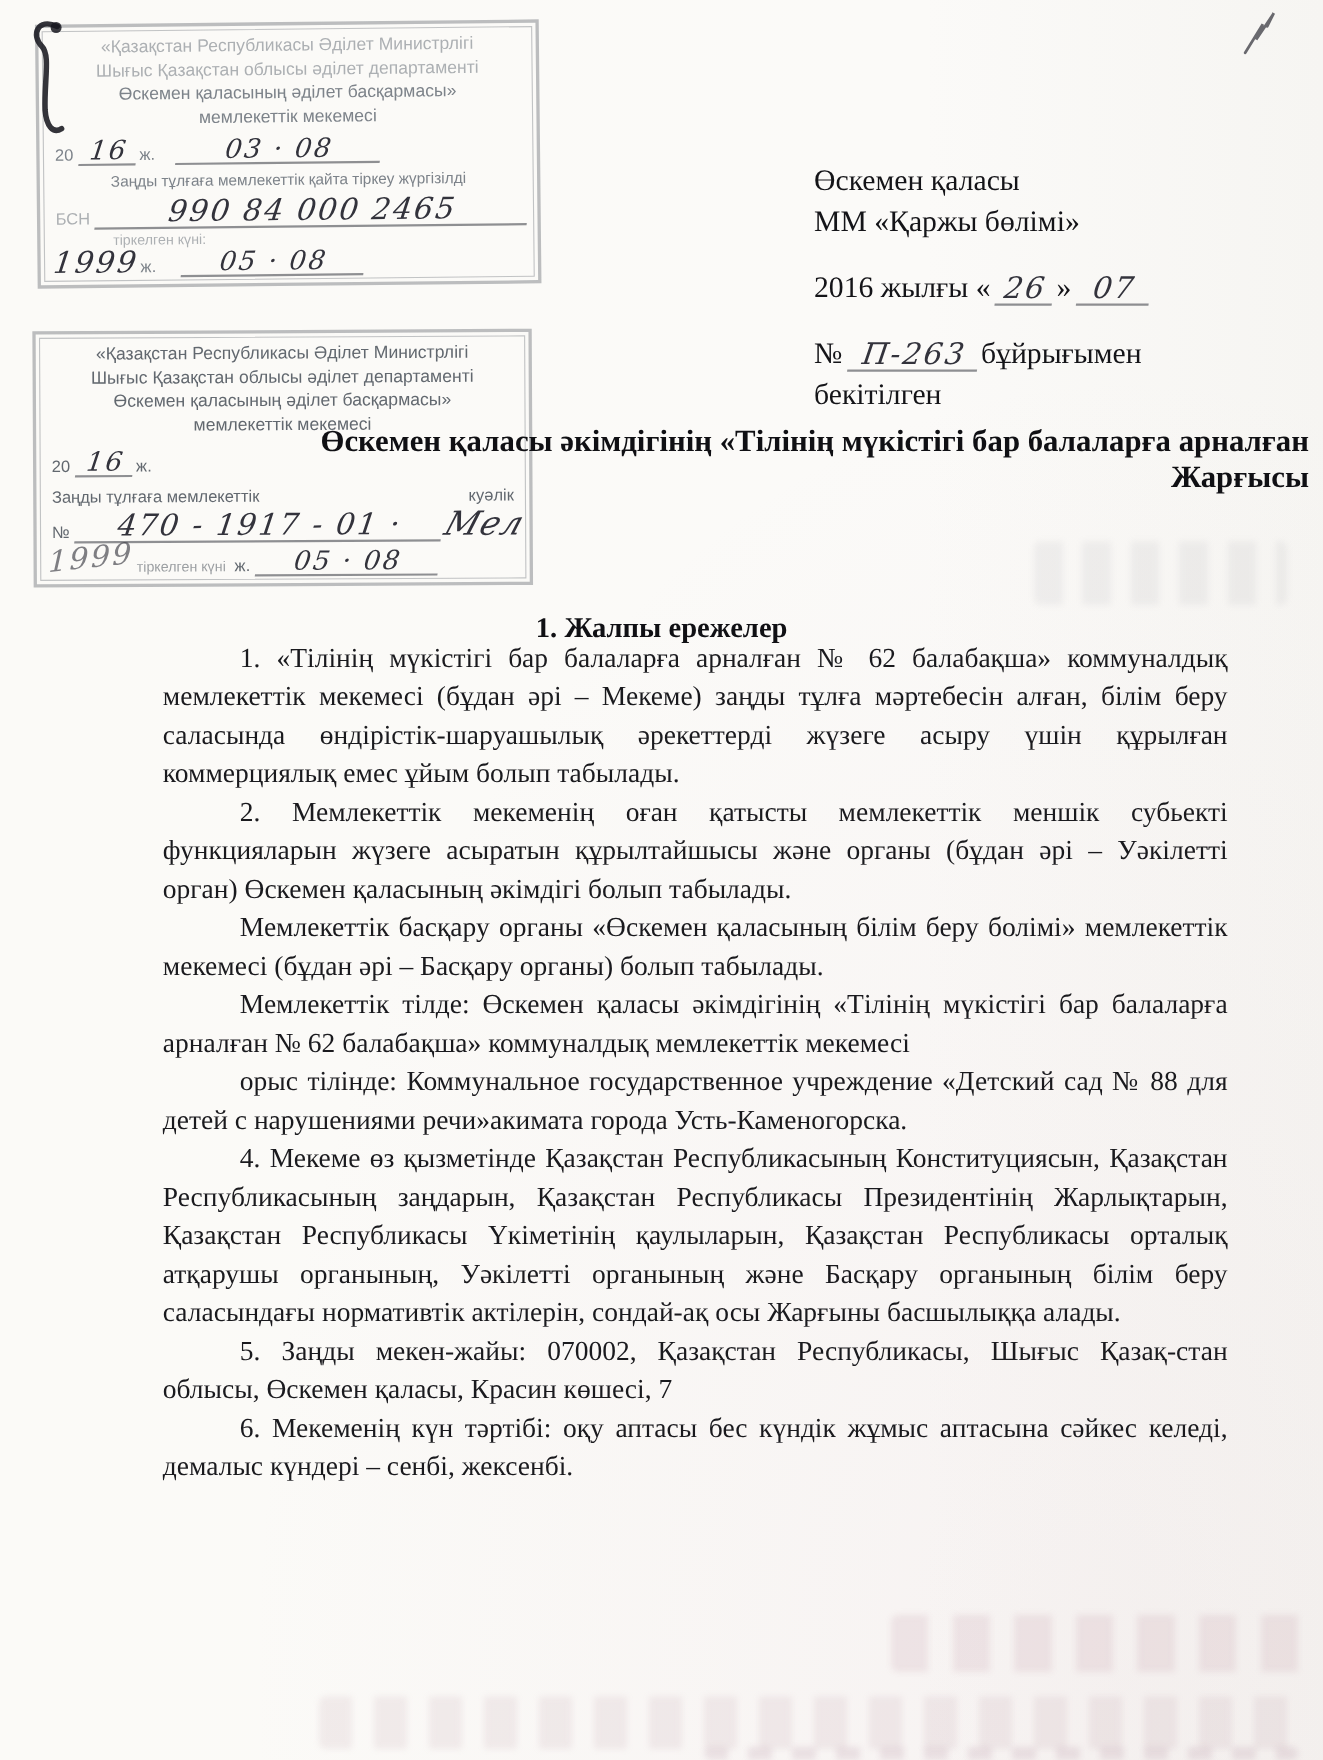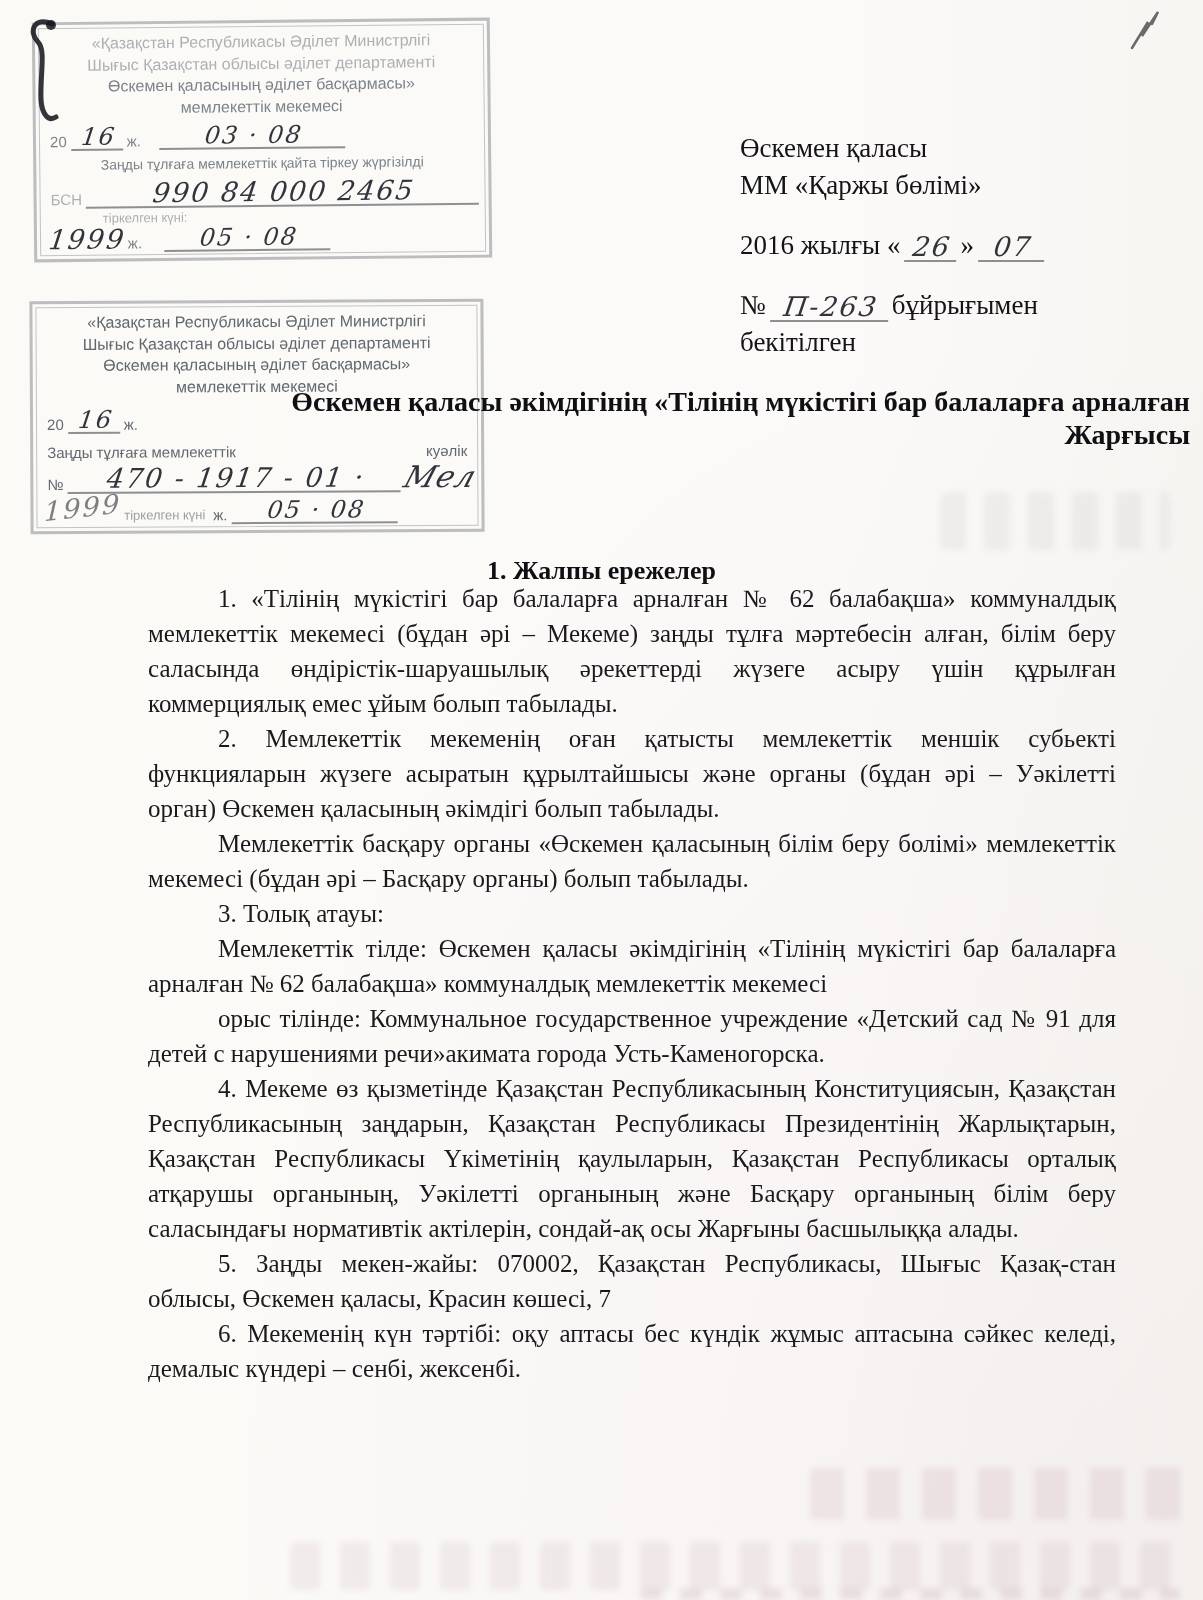--- a/index.html
+++ b/index.html
@@ -35,21 +35,21 @@
     color:#33333c; transform:skewX(-8deg); transform-origin:left bottom;
     display:inline-block; letter-spacing:2px; line-height:1; white-space:nowrap;
   }
   .big{ font-size:24px; }
   .bigger{ font-size:27px; }
   .u{ border-bottom:2px solid rgba(70,72,78,.6); text-align:center;}
   .w55{min-width:52px;} .w70{min-width:66px;} .w120{min-width:118px;}
   .w170{min-width:166px;} .w190{min-width:186px;} .grow{flex:1;}
   .sig{ font-size:30px; letter-spacing:1px; transform:skewX(-18deg); }
   
-  .approval{ position:absolute; left:740px; top:130px; z-index:3;
+  .approval{ position:absolute; left:740px; top:146px; z-index:3;
     font-size:27px; line-height:37px; color:#141418;}
   .ap-row{ display:flex; align-items:flex-end;margin-top:23px; }
   .ap-row .hw{ margin:0 4px 2px; }
   
   .title{ position:absolute; left:90px; top:385px; width:1100px; z-index:4;
     text-align:right; font-weight:bold; font-size:28px; line-height:33px; color:#101014;}
   .heading{ position:absolute; left:0; top:556px; width:1203px; z-index:3;
     text-align:center; font-weight:bold; font-size:26px; color:#101014;font-family:Liberation Serif, serif;}
   .body{ position:absolute; left:148px; top:581px; width:968px; z-index:3;
     font-size:25px; line-height:35px; text-align:justify; color:#1a1a1e;}
@@ -158,21 +158,20 @@
     <div>Өскемен қаласы әкімдігінің «Тілінің мүкістігі бар балаларға арналған</div>
     <div>Жарғысы</div>
   </div>
 
   <div class="heading">1. Жалпы ережелер</div>
 
   <div class="body">
     <p>1. «Тілінің мүкістігі бар балаларға арналған № 62 балабақша» коммуналдық мемлекеттік мекемесі (бұдан әрі – Мекеме) заңды тұлға мәртебесін алған, білім беру саласында өндірістік-шаруашылық әрекеттерді жүзеге асыру үшін құрылған коммерциялық емес ұйым болып табылады.</p>
     <p>2. Мемлекеттік мекеменің оған қатысты мемлекеттік меншік субьекті функцияларын жүзеге асыратын құрылтайшысы және органы (бұдан әрі – Уәкілетті орган) Өскемен қаласының әкімдігі болып табылады.</p>
     <p>Мемлекеттік басқару органы «Өскемен қаласының білім беру болімі» мемлекеттік мекемесі (бұдан әрі – Басқару органы) болып табылады.</p>
-    <p>3. Толық атауы:</p>
     <p>Мемлекеттік тілде: Өскемен қаласы әкімдігінің «Тілінің мүкістігі бар балаларға арналған № 62 балабақша» коммуналдық мемлекеттік мекемесі</p>
-    <p>орыс тілінде: Коммунальное государственное учреждение «Детский сад № 91 для детей с нарушениями речи»акимата города Усть-Каменогорска.</p>
+    <p>орыс тілінде: Коммунальное государственное учреждение «Детский сад № 88 для детей с нарушениями речи»акимата города Усть-Каменогорска.</p>
     <p>4. Мекеме өз қызметінде Қазақстан Республикасының Конституциясын, Қазақстан Республикасының заңдарын, Қазақстан Республикасы Президентінің Жарлықтарын, Қазақстан Республикасы Үкіметінің қаулыларын, Қазақстан Республикасы орталық атқарушы органының, Уәкілетті органының және Басқару органының білім беру саласындағы нормативтік актілерін, сондай-ақ осы Жарғыны басшылыққа алады.</p>
     <p>5. Заңды мекен-жайы: 070002, Қазақстан Республикасы, Шығыс Қазақ-стан облысы, Өскемен қаласы, Красин көшесі, 7</p>
     <p>6. Мекеменің күн тәртібі: оқу аптасы бес күндік жұмыс аптасына сәйкес келеді, демалыс күндері – сенбі, жексенбі.</p>
   </div>
 
 </div>
 
 </body></html>

